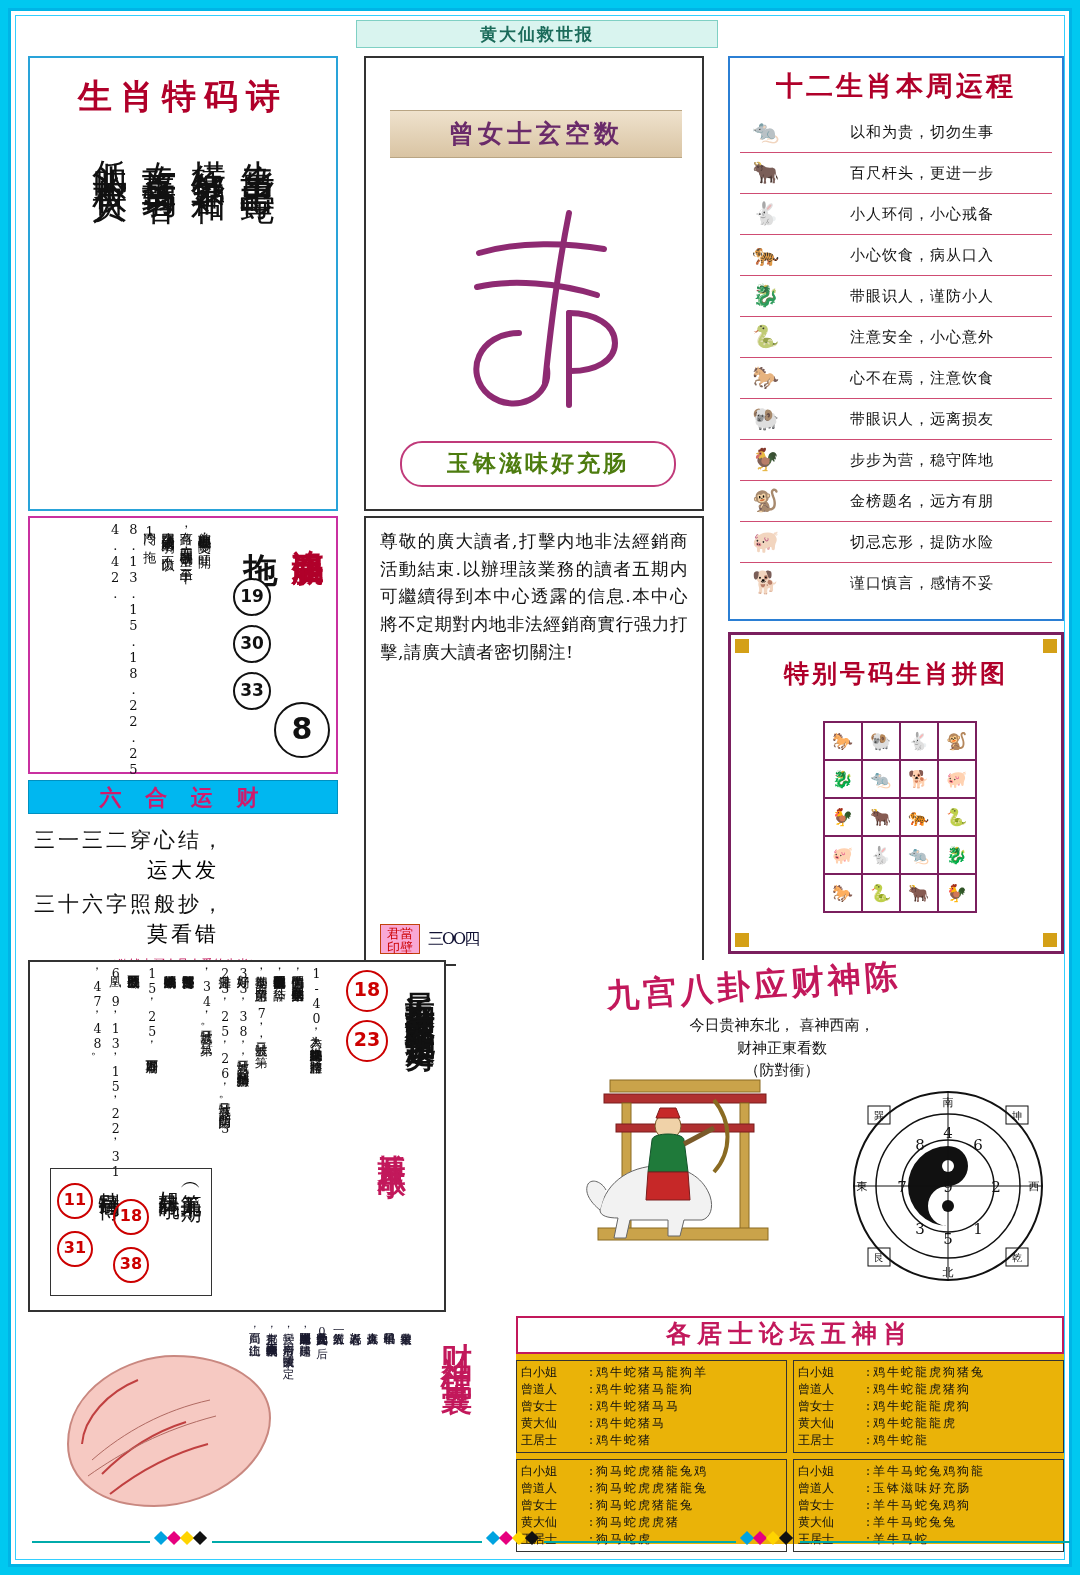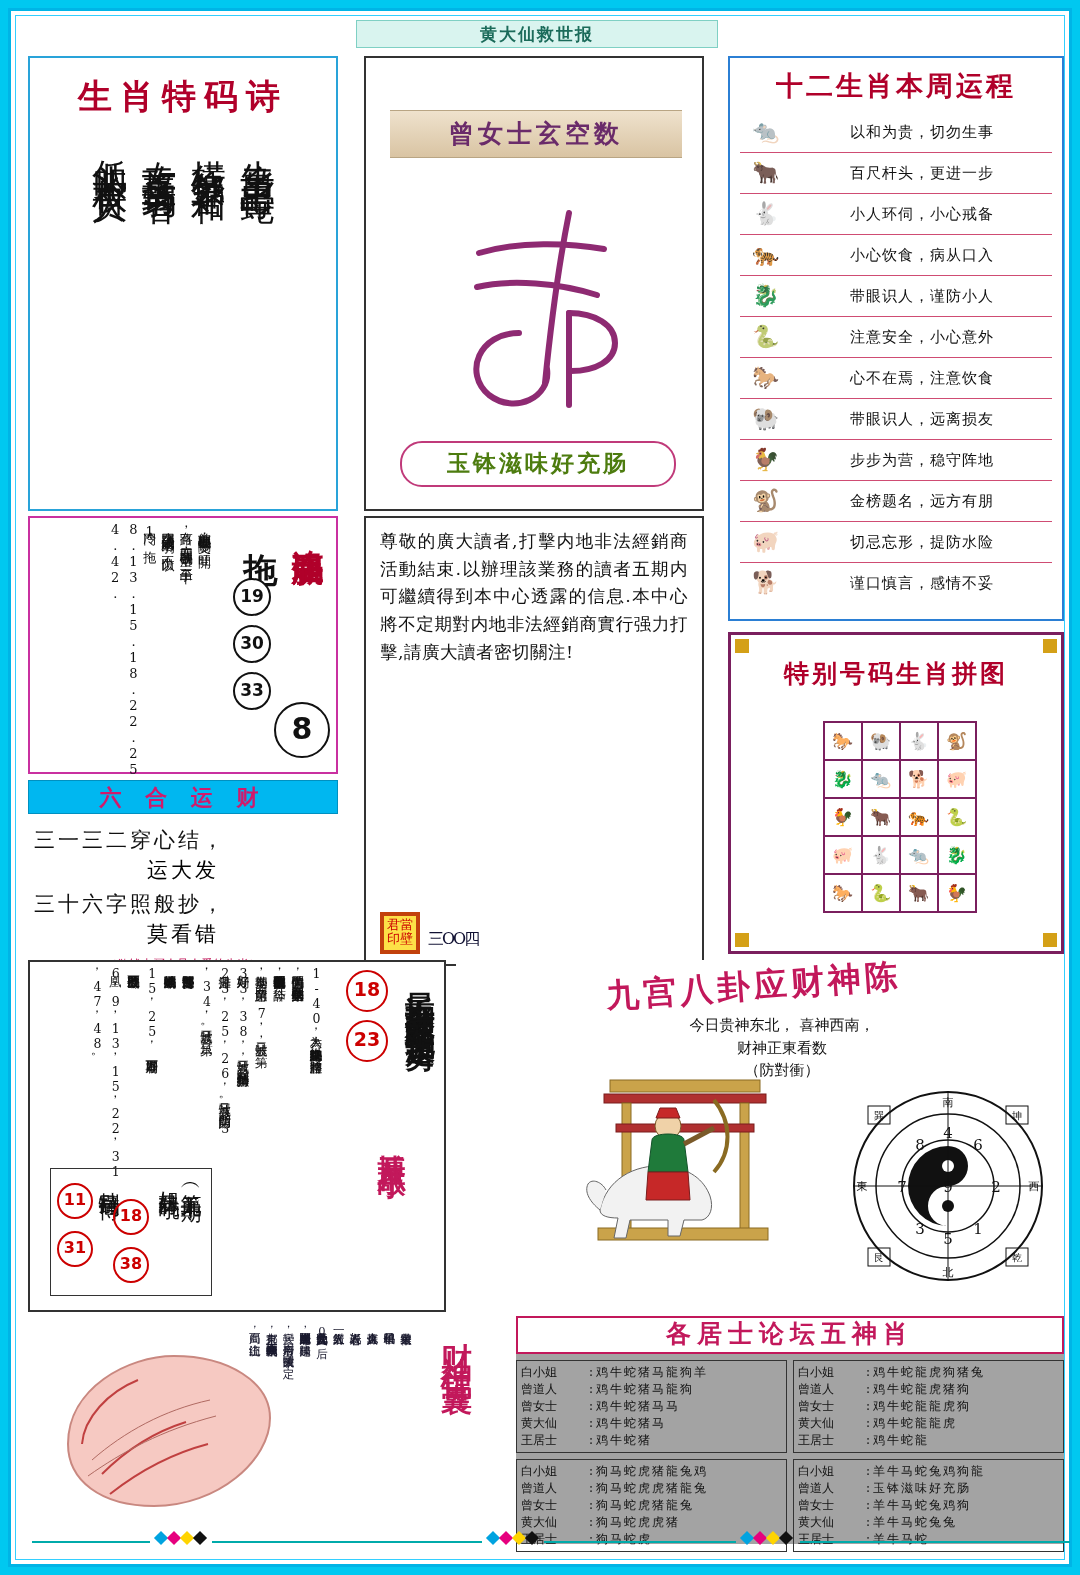--- a/index.html
+++ b/index.html
@@ -161,22 +161,22 @@
   #box-zhongbang .t .c2{color:#1a1a1a;}
   #box-zhongbang .t .c3{color:#1b5fb0;}
   #box-zhongbang .t .c4{color:#0a8a3a;}
   #box-zhongbang p{
     margin:10px 14px 0 14px;
     font-family:"DejaVu Serif","Liberation Serif",serif;
     font-size:17.5px;line-height:1.58;color:#111;text-align:justify;
     letter-spacing:0.5px;
   }
   #box-zhongbang .seal{
-    position:absolute;left:14px;bottom:10px;width:40px;height:42px;
-    border:4px solid #c2410c;color:#c00;background:#fde047;
+    position:absolute;left:14px;bottom:10px;width:40px;height:30px;
+    border:1px solid #c2410c;color:#c00;background:#f9a8d4;
     font-size:13px;line-height:1.1;text-align:center;padding-top:2px;
     box-sizing:border-box;font-family:"DejaVu Serif","Liberation Serif",serif;
   }
   #box-zhongbang .sig{
     position:absolute;left:62px;bottom:14px;
     font-family:"DejaVu Serif","Liberation Serif",serif;
     font-size:16px;color:#113;letter-spacing:-2px;
   }
 
   
@@ -301,21 +301,21 @@
   #box-bagua .god{
     position:absolute;left:108px;top:100px;width:230px;height:230px;
   }
   #box-bagua .compass{
     position:absolute;right:18px;top:128px;width:196px;height:196px;
   }
 
   
   #box-forum{
     position:absolute;left:500px;top:1300px;width:548px;height:228px;
-    background:#a3a3a3;box-sizing:border-box;
+    background:#eab308;box-sizing:border-box;
   }
   #box-forum .ttl{
     height:34px;border:2px solid #c2185b;background:#fff;
     text-align:center;line-height:32px;
     font-family:"DejaVu Serif","Liberation Serif",serif;
     font-size:25px;font-weight:bold;color:#c2185b;letter-spacing:6px;
   }
   #box-forum .quad{
     margin-top:6px;display:grid;grid-template-columns:1fr 1fr;
     grid-template-rows:1fr 1fr;gap:6px;height:176px;

